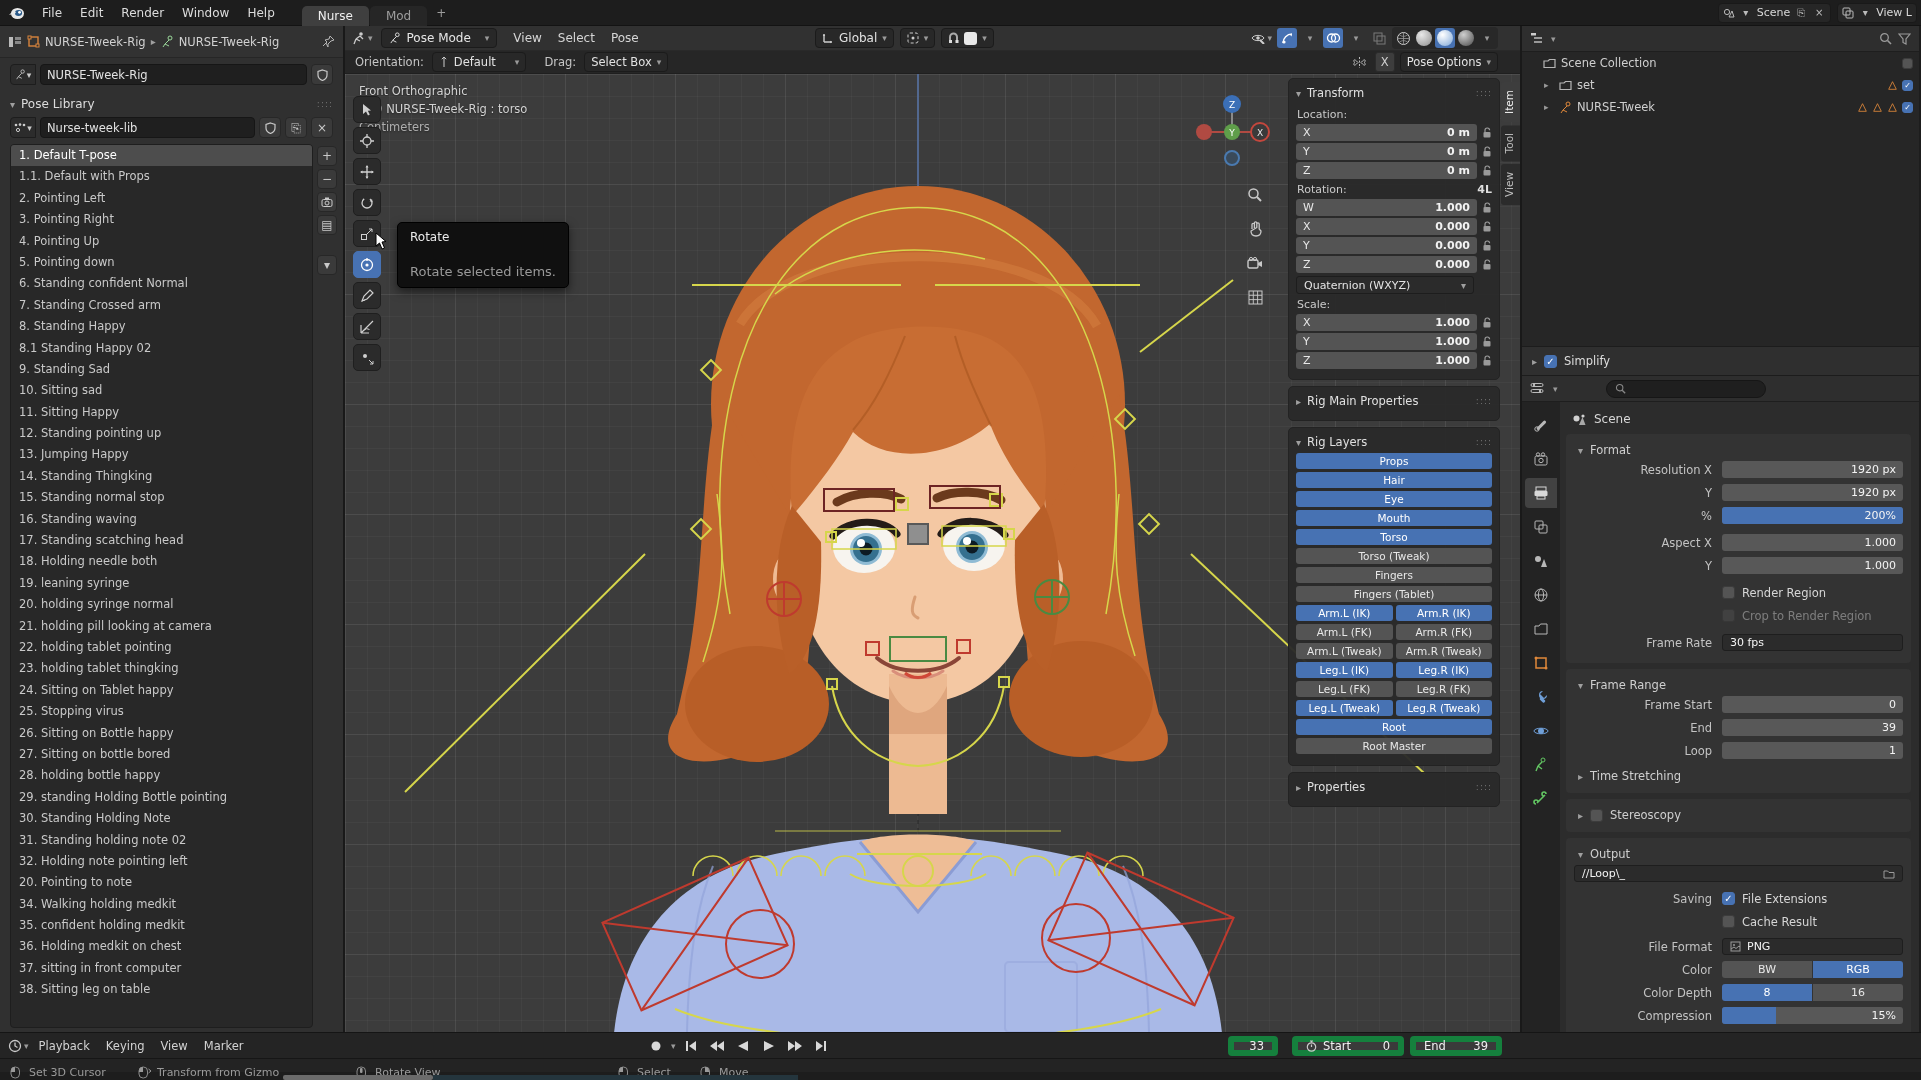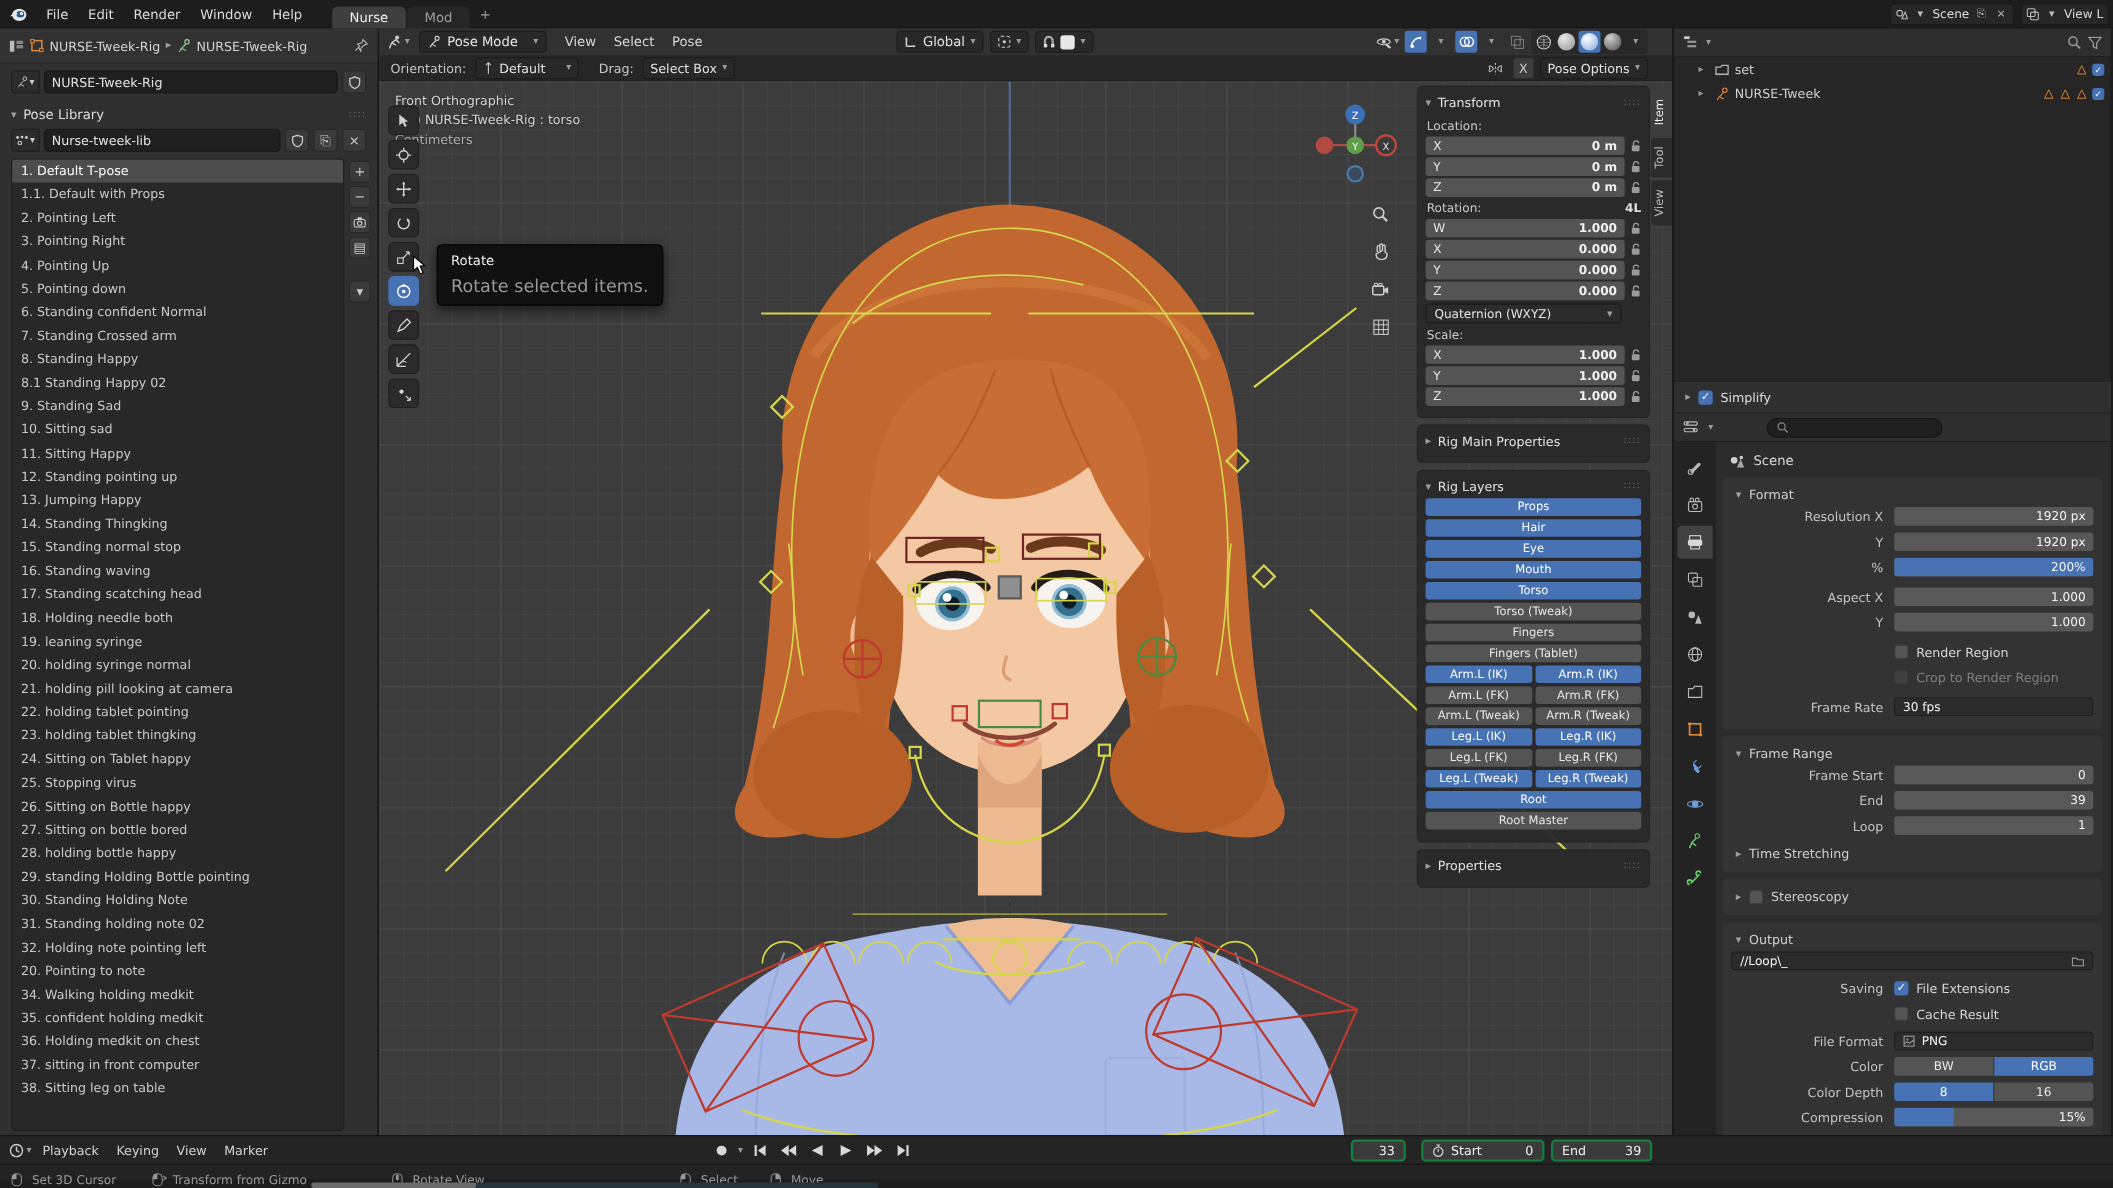--- a/index.html
+++ b/index.html
@@ -62,21 +62,21 @@
       linear-gradient(rgba(255,255,255,.03) 1px, transparent 1px),
       linear-gradient(90deg, rgba(255,255,255,.03) 1px, transparent 1px);
     background-size:110px 110px,110px 110px,22px 22px,22px 22px; overflow:hidden;}
   .hud{ position:absolute; left:14px; top:8px; font-size:11.5px; color:#d2d2d2; line-height:18px; text-shadow:0 1px 2px rgba(0,0,0,.4);}
   .hud .dim{ color:#aeaeae;}
   .toolbar{ position:absolute; left:8px; top:22px; display:flex; flex-direction:column; gap:4px;}
   .tool{ width:28px; height:27px; background:#2b2b2b; border:1px solid #1f1f1f; border-radius:5px; display:flex; align-items:center; justify-content:center; color:#d0d0d0;}
   .tool.on{ background:#4772b3; border-color:#4772b3; color:#fff;}
   .tooltip{ position:absolute; left:52px; top:148px; background:#101010; border:1px solid #000; border-radius:5px; padding:7px 12px 8px 12px; z-index:30; box-shadow:0 4px 10px rgba(0,0,0,.5);}
   .tooltip .t1{ color:#eaeaea; font-size:12px;}
-  .tooltip .t2{ color:#9a9a9a; font-size:16px; margin-top:6px;}
+  .tooltip .t2{ color:#9a9a9a; font-size:13px; margin-top:20px;}
   .cursor{ position:absolute; left:30px; top:158px; z-index:31;}
   .navcol{ position:absolute; right:252px; top:14px; display:flex; flex-direction:column; align-items:center; gap:8px;}
   .navbtn{ width:26px; height:26px; border-radius:50%; display:flex; align-items:center; justify-content:center; color:#c9c9c9;}
   
   .npanel{ position:absolute; right:20px; top:4px; width:212px; z-index:10; display:flex; flex-direction:column; gap:6px;}
   .npanel .blk{ background:rgba(42,42,42,.96); border:1px solid #232323; border-radius:5px; padding:5px 7px 8px 7px;}
   .blkhead{ display:flex; align-items:center; gap:6px; color:#e0e0e0; font-size:11.5px; padding:2px 0 4px 0;}
   .dots{ margin-left:auto; color:#6f6f6f; font-size:9px; letter-spacing:1px;}
   .sublab{ color:#c9c9c9; font-size:11px; margin:4px 0 3px 1px; display:flex;}
   .sublab .badge{ margin-left:auto; color:#dedede; font-weight:bold;}
@@ -127,21 +127,21 @@
   .check.on{ background:#4772b3; border-color:#4772b3;}
   .cklabel{ margin-left:7px; color:#d6d6d6; font-size:11.5px;}
   .dim-t{ opacity:.45;}
   .subhead{ display:flex; gap:7px; align-items:center; color:#cfcfcf; padding:4px 0 2px 4px; font-size:11.5px;}
   
   .timeline{ position:absolute; left:0; top:1032px; width:1921px; height:26px; background:#242424; border-top:1px solid #151515; display:flex; align-items:center;}
   .tl-left{ display:flex; align-items:center; gap:2px; padding-left:8px;}
   .tl-menu{ padding:0 8px; color:#d2d2d2; font-size:11.5px;}
   .transport{ position:absolute; left:645px; display:flex; align-items:center; gap:4px;}
   .tbtn{ width:22px; height:20px; display:flex; align-items:center; justify-content:center; color:#d8d8d8;}
-  .framefield{ position:absolute; display:flex; align-items:center; background:#3a3a3a; border:2px solid #15803d; border-radius:4px; height:20px; padding:0 8px; font-size:11.5px; color:#f0f0f0; gap:6px;}
+  .framefield{ position:absolute; display:flex; align-items:center; background:#3a3a3a; border:6px solid #15803d; border-radius:4px; height:20px; padding:0 8px; font-size:11.5px; color:#f0f0f0; gap:6px;}
   
   .statusbar{ position:absolute; left:0; top:1058px; width:1921px; height:14px; background:#232323; border-top:1px solid #161616; display:flex; align-items:center; font-size:11px; color:#9a9a9a;}
   .st-item{ display:flex; align-items:center; gap:5px; position:absolute;}
   .sliver{ position:absolute; left:283px; top:1075px; height:5px; width:150px; background:#6b6b6b; border-radius:2px;}
   .sliver2{ position:absolute; left:433px; top:1075px; height:5px; width:365px; background:#24353d;}
   svg{ display:block;}
 </style>
 </head>
 <body>
 
@@ -944,20 +944,32 @@
             <svg width="13" height="13" viewBox="0 0 13 13">
                 <circle cx="5.5" cy="5.5" r="3.8" fill="none" stroke="#9a9a9a" stroke-width="1.3"></circle>
                 <path d="M8.5 8.5 L12 12" stroke="#9a9a9a" stroke-width="1.6"></path>
               </svg>
             <svg width="13" height="12" viewBox="0 0 13 12">
                 <path d="M1 1 H12 L8 6 V11 L5 9.5 V6 Z" fill="none" stroke="#9a9a9a" stroke-width="1.2"></path>
               </svg>
           </span>
         </div>
         <div id="outliner-rows">
+            <div class="outrow" style="padding-left: 6px;">
+              <span class="exp"></span>
+              <span>
+                <svg width="13" height="11" viewBox="0 0 13 11">
+                  <path d="M1 3 H5 L6.5 1.5 H12 V9.5 H1 Z" fill="none" stroke="#b5b5b5" stroke-width="1.2"></path>
+                </svg>
+              </span>
+              <span>Scene Collection</span>
+              <span class="tail">
+                <span class="check" style="width: 11px; height: 11px;"></span>
+              </span>
+            </div>
             <div class="outrow" style="padding-left: 22px;">
               <span class="exp">▸</span>
               <span>
                 <svg width="13" height="11" viewBox="0 0 13 11">
                   <path d="M1 3 H5 L6.5 1.5 H12 V9.5 H1 Z" fill="none" stroke="#b5b5b5" stroke-width="1.2"></path>
                 </svg>
               </span>
               <span>set</span>
               <span class="tail">
                 <span>

